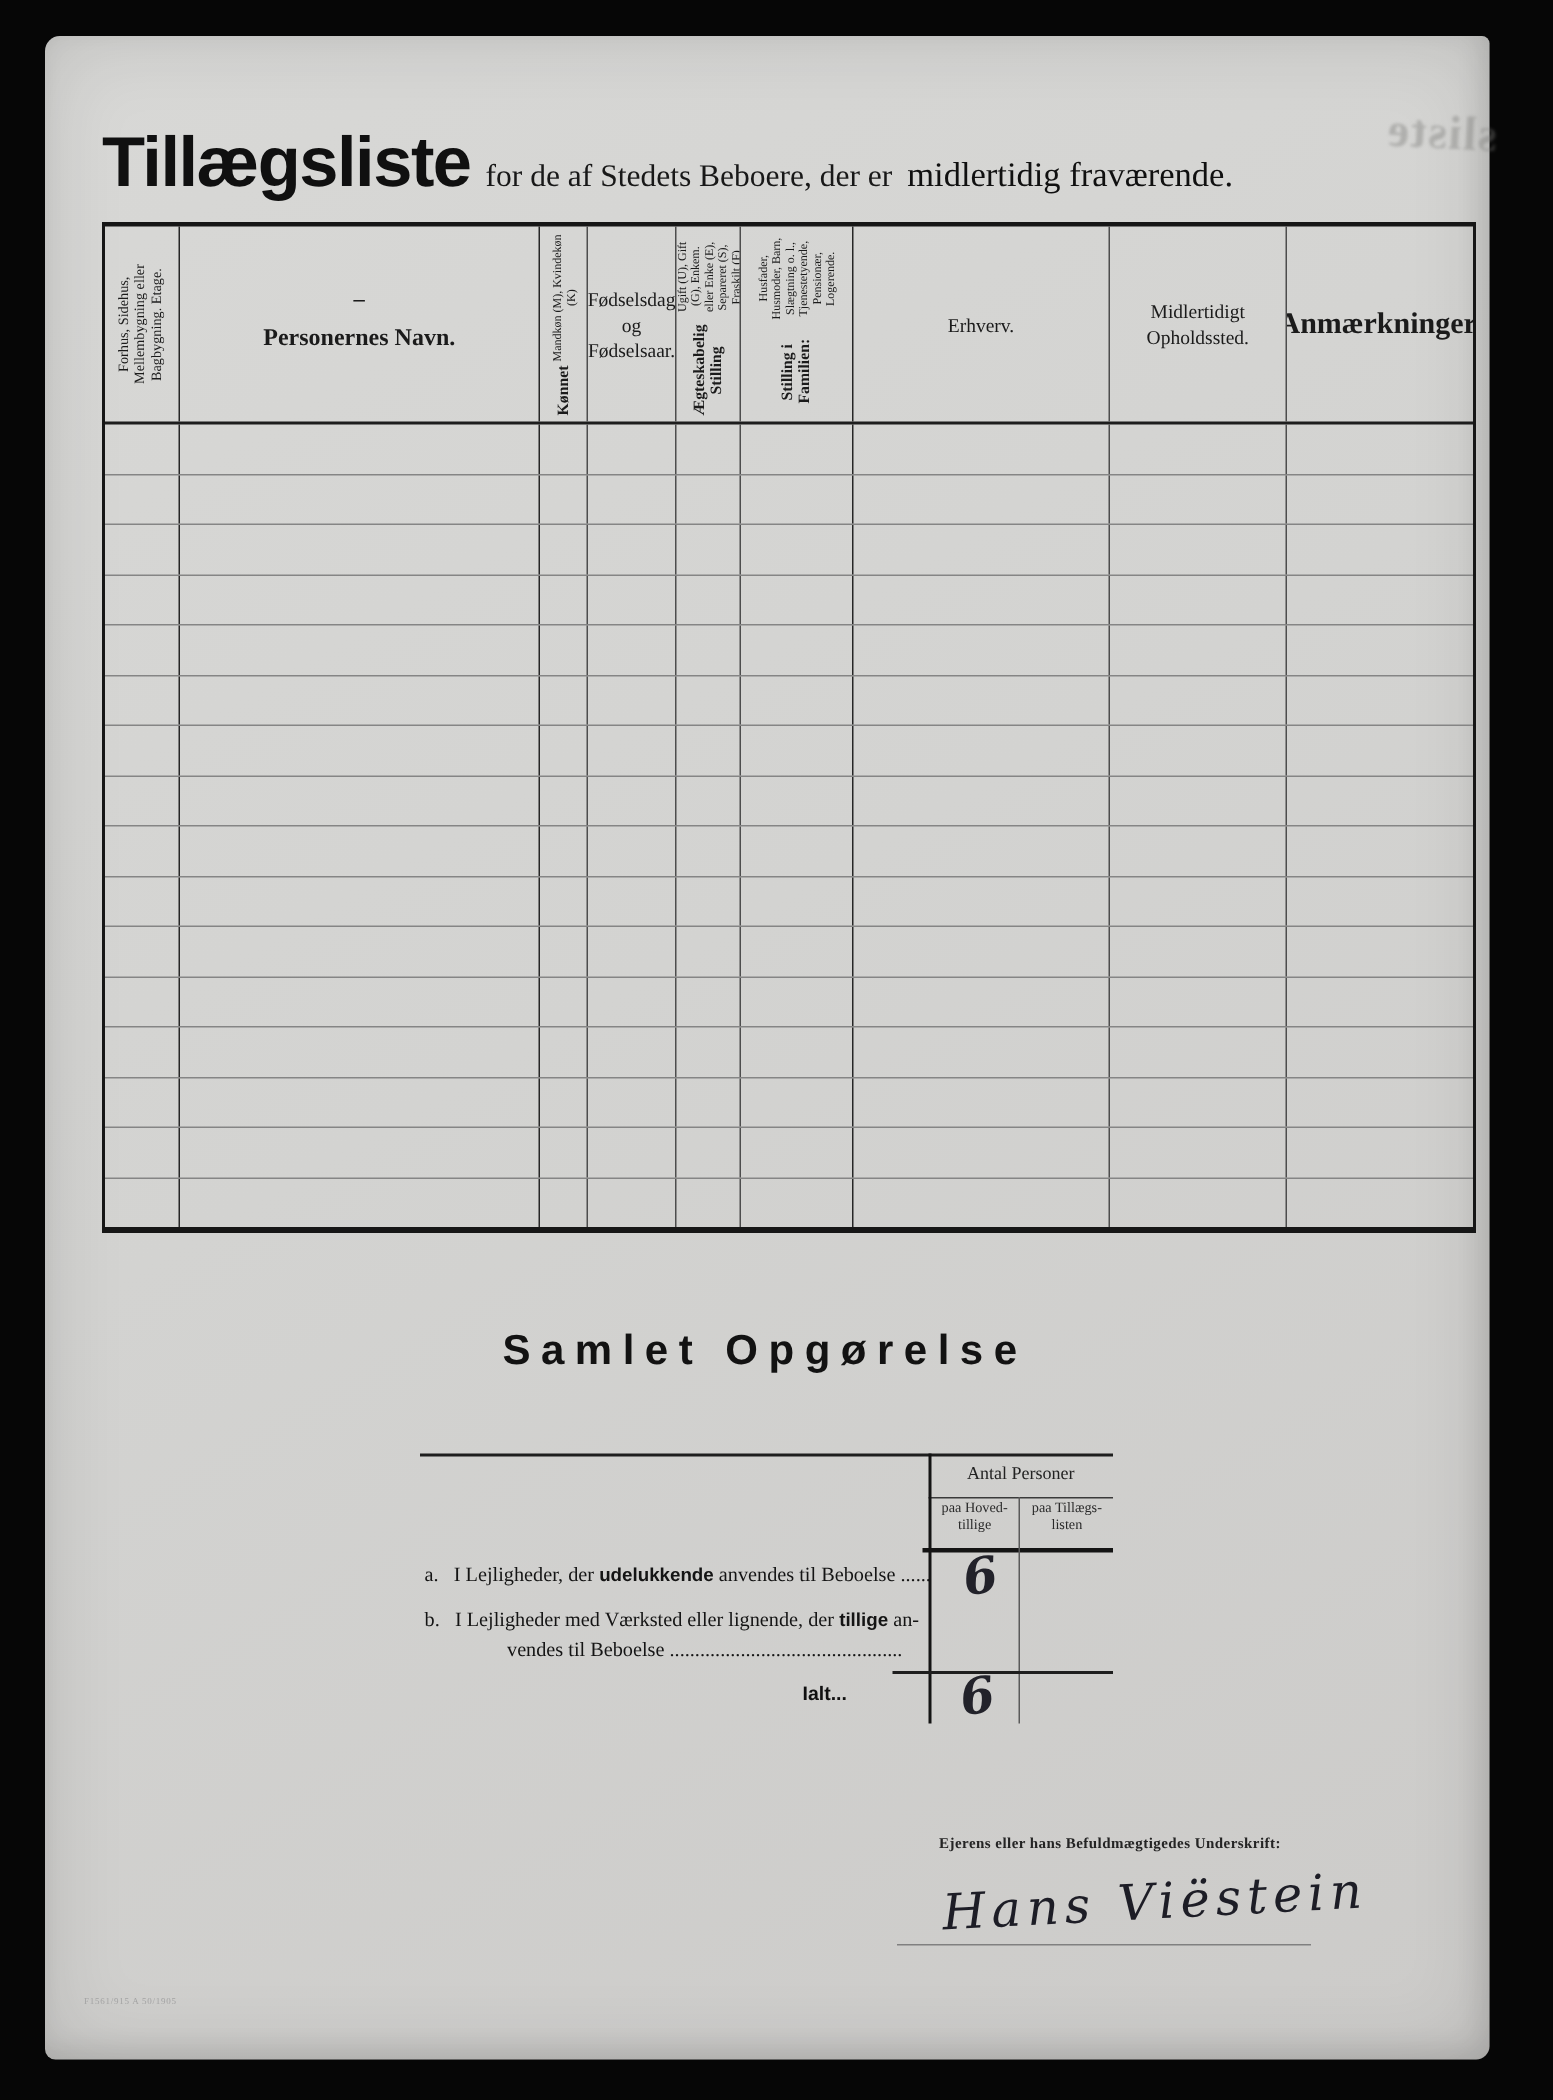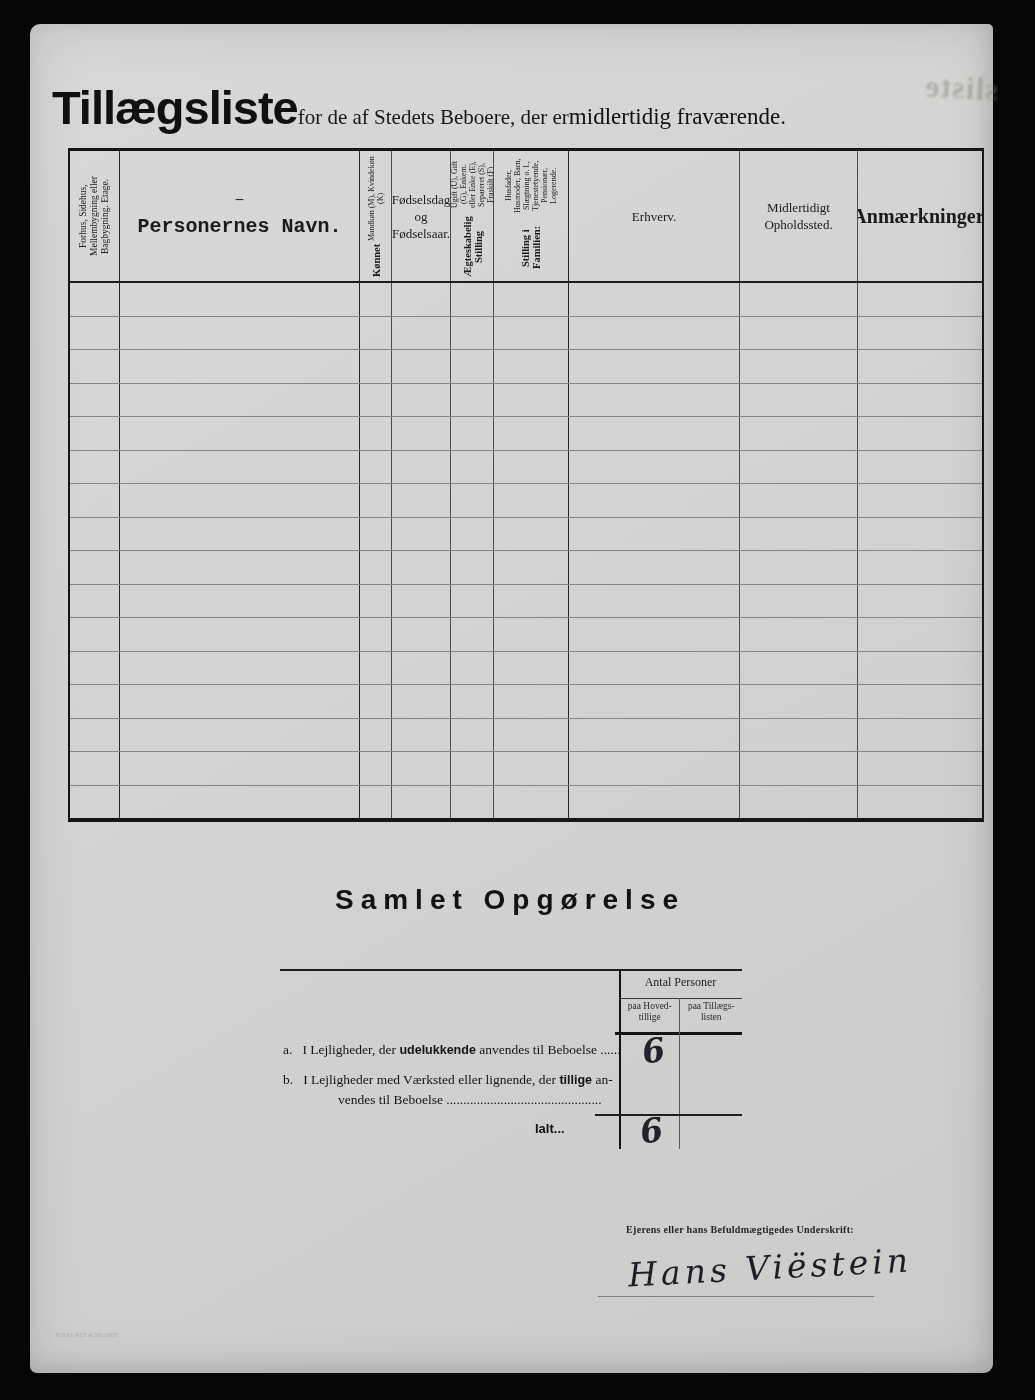--- a/index.html
+++ b/index.html
@@ -3,21 +3,21 @@
 <meta charset="utf-8">
 <style>
   html,body{margin:0;padding:0;background:#070707;}
   .stage{position:relative;width:1035px;height:1400px;background:#060606;overflow:hidden;
          font-family:"Liberation Serif", serif;color:#1b1b1b;}
   .paper{position:absolute;left:30px;top:24px;width:963px;height:1349px;
          background:linear-gradient(150deg,#d8d8d6 0%,#d3d3d1 45%,#cccbc9 100%);
          border-radius:10px 5px 9px 7px;
          box-shadow: inset 0 0 55px rgba(0,0,0,0.12), inset -5px -6px 18px rgba(0,0,0,0.10);}
   
-  .titlebar{position:absolute;left:22px;top:56px;width:900px;display:flex;align-items:baseline;gap:0;white-space:nowrap;}
+  .titlebar{position:absolute;left:38px;top:56px;width:900px;display:flex;align-items:baseline;gap:10px;white-space:nowrap;}
   .title-main{font-family:"Liberation Sans",sans-serif;font-weight:bold;font-size:47px;letter-spacing:-1px;color:#101010;}
   .title-mid{font-size:21px;color:#181818;}
   .title-bold{font-size:23px;font-weight:normal;color:#101010;}
   .bleed{position:absolute;left:838px;top:44px;width:130px;font-weight:bold;font-size:32px;
          color:rgba(120,120,118,0.40);transform:scaleX(-1) rotate(-3deg);letter-spacing:1px;filter:blur(1px);}
   
   .maintable{position:absolute;left:38px;top:124px;width:912px;
              border:2px solid #161616;border-top-width:3px;border-bottom-width:4px;background:transparent;}
   .thead,.trow{display:grid;grid-template-columns:50px 240px 32px 59px 43px 75px 171px 118px 124px;}
   .thead{height:130px;border-bottom:2px solid #1d1d1d;}
@@ -29,21 +29,21 @@
   .hcell{display:flex;align-items:center;justify-content:center;text-align:center;overflow:hidden;}
   .trow{height:32.5px;border-bottom:1px solid #858585;}
   .trow:last-child{border-bottom:none;}
   .rot{writing-mode:vertical-rl;transform:rotate(180deg);display:flex;align-items:center;gap:2px;
        height:122px;justify-content:center;}
   .rot .main{font-weight:bold;font-size:10.5px;line-height:11px;white-space:pre-line;}
   .rot .sub{font-size:8px;line-height:9px;white-space:pre-line;max-height:120px;}
   .rot1{font-size:9.5px;line-height:11px;white-space:pre-line;}
   .namehead{display:flex;flex-direction:column;align-items:center;gap:14px;}
   .namedash{font-weight:bold;font-size:15px;line-height:6px;}
-  .namelabel{font-family:Liberation Mono, monospace;font-weight:bold;font-size:20px;}
+  .namelabel{font-family:Liberation Serif, serif;font-weight:bold;font-size:16px;}
   .serifhead{font-size:13px;line-height:17px;white-space:pre-line;}
   .sanshead{font-family:Liberation Serif, serif;font-weight:bold;font-size:20px;}
   
   .samlet{position:absolute;left:200px;top:860px;width:560px;text-align:center;
           font-family:"Liberation Sans",sans-serif;font-weight:bold;font-size:28px;letter-spacing:7px;color:#121212;}
   .samlet-sub{position:absolute;left:200px;top:904px;width:560px;text-align:center;font-size:21px;color:#161616;}
   .hline{position:absolute;background:#1e1e1e;}
   .vline{position:absolute;background:#1e1e1e;}
   .antal{position:absolute;left:589px;top:951px;width:123px;text-align:center;font-size:12px;color:#222;}
   .minilabels{position:absolute;left:589px;top:977px;width:123px;display:flex;}

